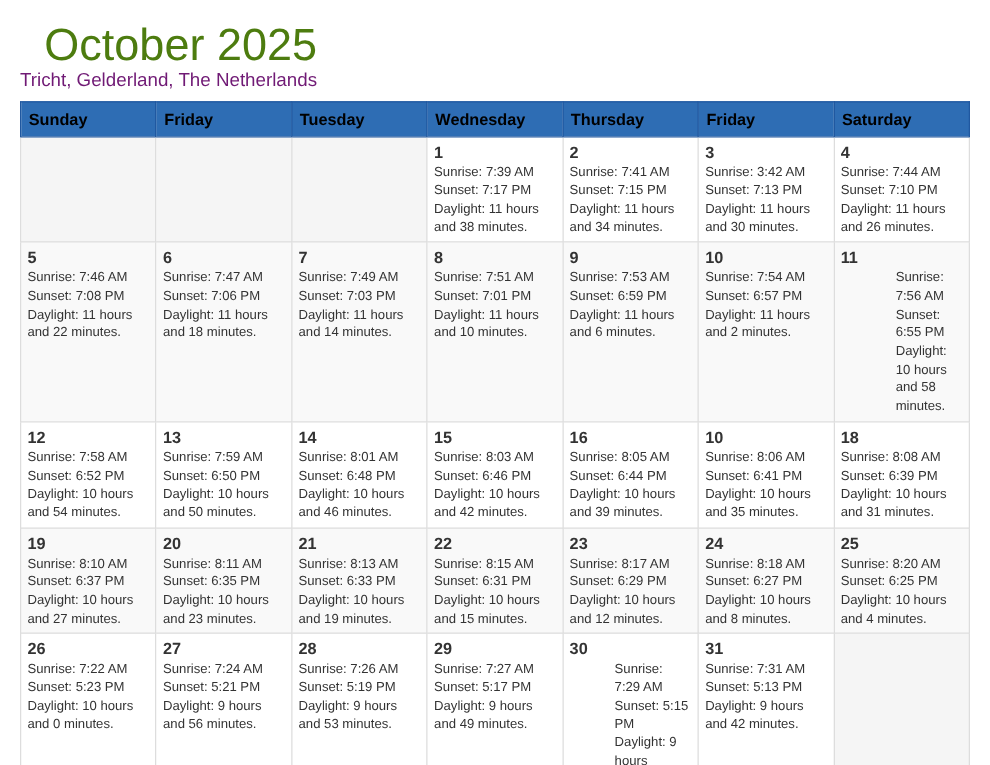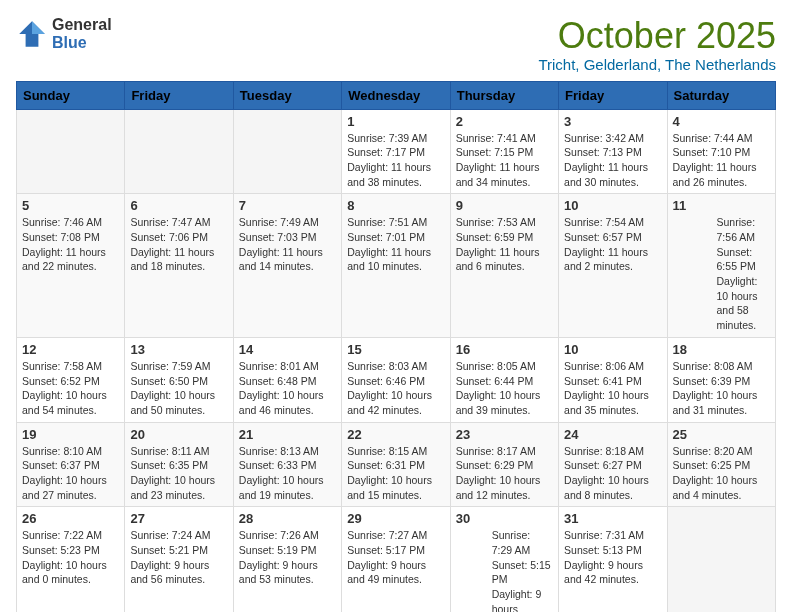--- a/index.html
+++ b/index.html
@@ -44,21 +44,21 @@
       text-align: right;
     }
     .month-title {
       font-size: 36px;
       font-weight: normal;
       color: #4d7c0f;
       line-height: 1.1;
     }
     .subtitle {
       font-size: 15px;
-      color: #0369a1;
+      color: #701a75;
     }
     .calendar {
       width: 100%;
       border-collapse: collapse;
       border: 1px solid #ccc;
     }
     .calendar th {
       background-color: #2e6db4;
       color: #000000;
       font-size: 13px;
@@ -92,30 +92,20 @@
       color: #333;
     }
     .empty-cell {
       background: #f5f5f5 !important;
     }
   </style>
 </head>
 <body>
 
 <div class="header">
-  <div class="logo">
-    <svg class="logo-icon" viewBox="0 0 40 40">
-      <polygon points="20,4 36,20 28,20 28,36 12,36 12,20 4,20" fill="#2e6db4"></polygon>
-      <polygon points="20,4 36,20 20,20" fill="#5ba3e0"></polygon>
-    </svg>
-    <div class="logo-text">
-      <span class="logo-general">General</span>
-      <span class="logo-blue">Blue</span>
-    </div>
-  </div>
   <div class="title-block">
     <div class="month-title">October 2025</div>
     <div class="subtitle">Tricht, Gelderland, The Netherlands</div>
   </div>
 </div>
 
 <table class="calendar">
   <thead>
     <tr>
     <th>Sunday</th>

